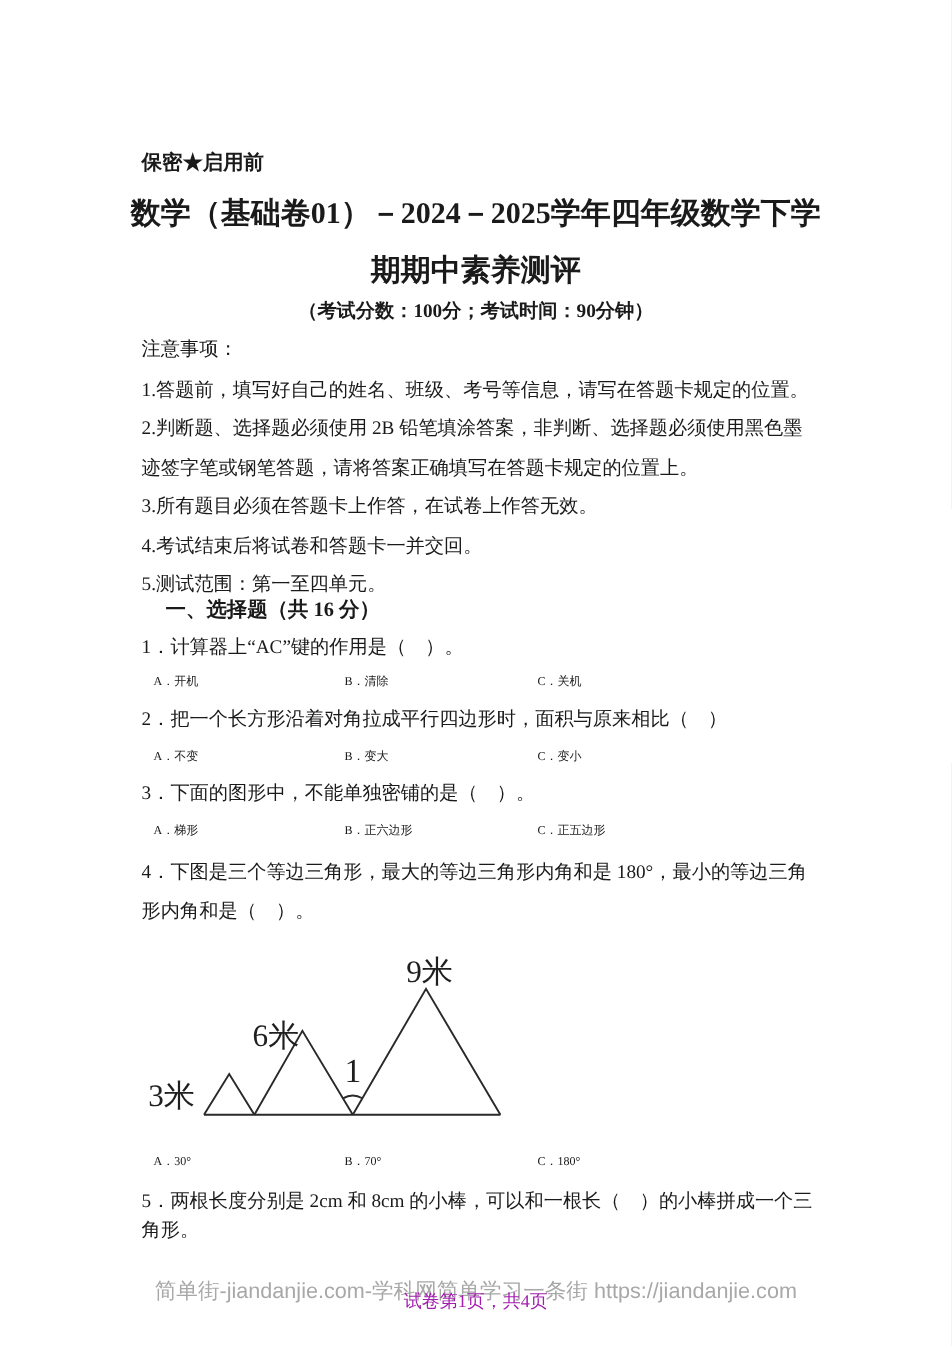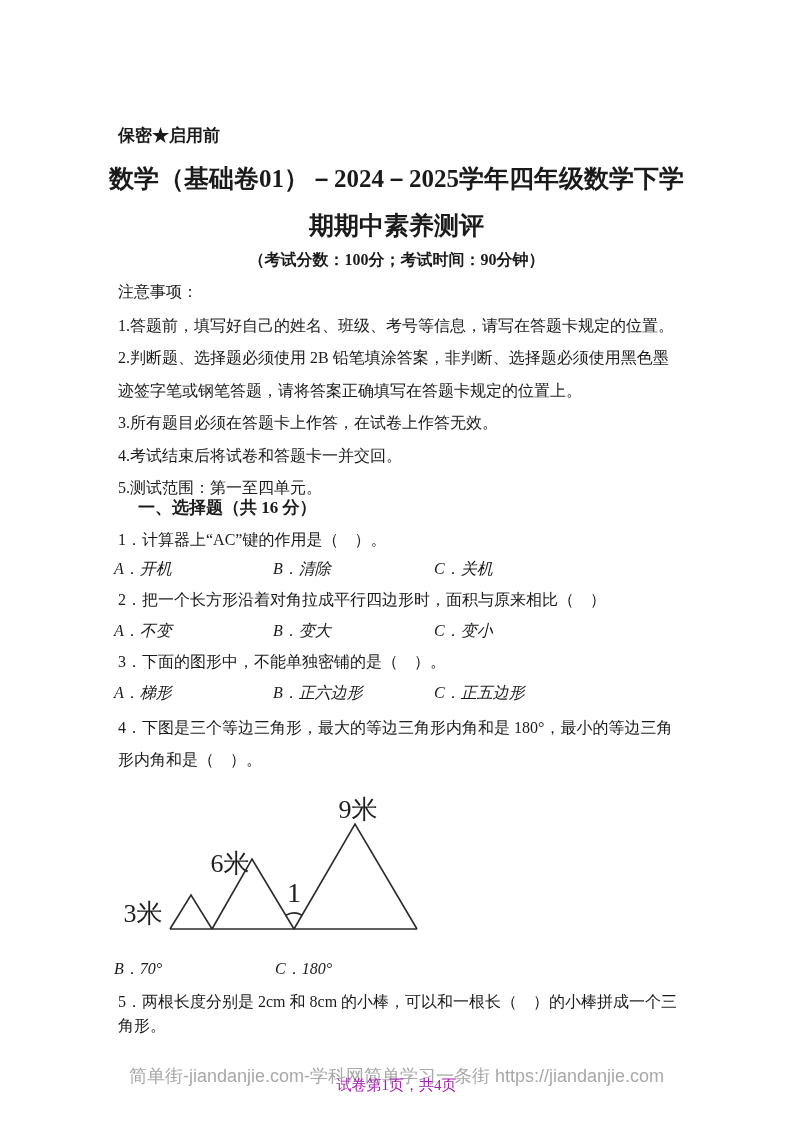--- a/index.html
+++ b/index.html
@@ -40,23 +40,23 @@
   .section-heading {
     top: 496px; left: 118px;
     font-size: 17px; font-weight: bold; line-height: 24px; margin-left: 20px;
   }
   .q {
     left: 118px; width: 565px;
     font-size: 16px; line-height: 32px;
   }
   .q.single { line-height: 24px; }
   .opts {
-    left: 114px; width: 565px;
+    left: 128px; width: 565px;
     display: flex;
-    font-size: 16px; line-height: 24px; font-style: italic;
+    font-size: 10px; line-height: 24px;
   }
   .opt-a { width: 159px; }
   .opt-b { width: 161px; }
   .opt-c { flex: 1; }
   .figure { top: 788px; left: 118px; }
   .figure path, .figure line, .figure polyline {
     stroke: #2a2a2a; stroke-width: 1.6; fill: none;
   }
   .figure text {
     font-family: "Liberation Serif", "DejaVu Serif", serif;
@@ -132,20 +132,21 @@
     <polyline points="94,141 134,71 176,141"></polyline>
     <polyline points="176,141 237,36 299,141"></polyline>
     <path d="M167.8,127.3 A16,16 0 0 1 184,127.2"></path>
     <text class="fig-label" x="25" y="134" text-anchor="middle">3米</text>
     <text class="fig-label" x="112" y="84" text-anchor="middle">6米</text>
     <text class="fig-label" x="240" y="30" text-anchor="middle">9米</text>
     <text class="fig-angle" x="176" y="114" text-anchor="middle">1</text>
   </svg>
 
   <div class="abs opts" style="top:957px">
+    <span class="opt-a">A．30°</span>
     <span class="opt-b">B．70°</span>
     <span class="opt-c">C．180°</span>
   </div>
 
   <p class="abs q single" style="top:990px">5．两根长度分别是 2cm 和 8cm 的小棒，可以和一根长（　）的小棒拼成一个三角形。</p>
 
   <div class="abs watermark">简单街-jiandanjie.com-学科网简单学习一条街 https://jiandanjie.com</div>
   <div class="abs page-info">试卷第1页，共4页</div>
 
 </div>

